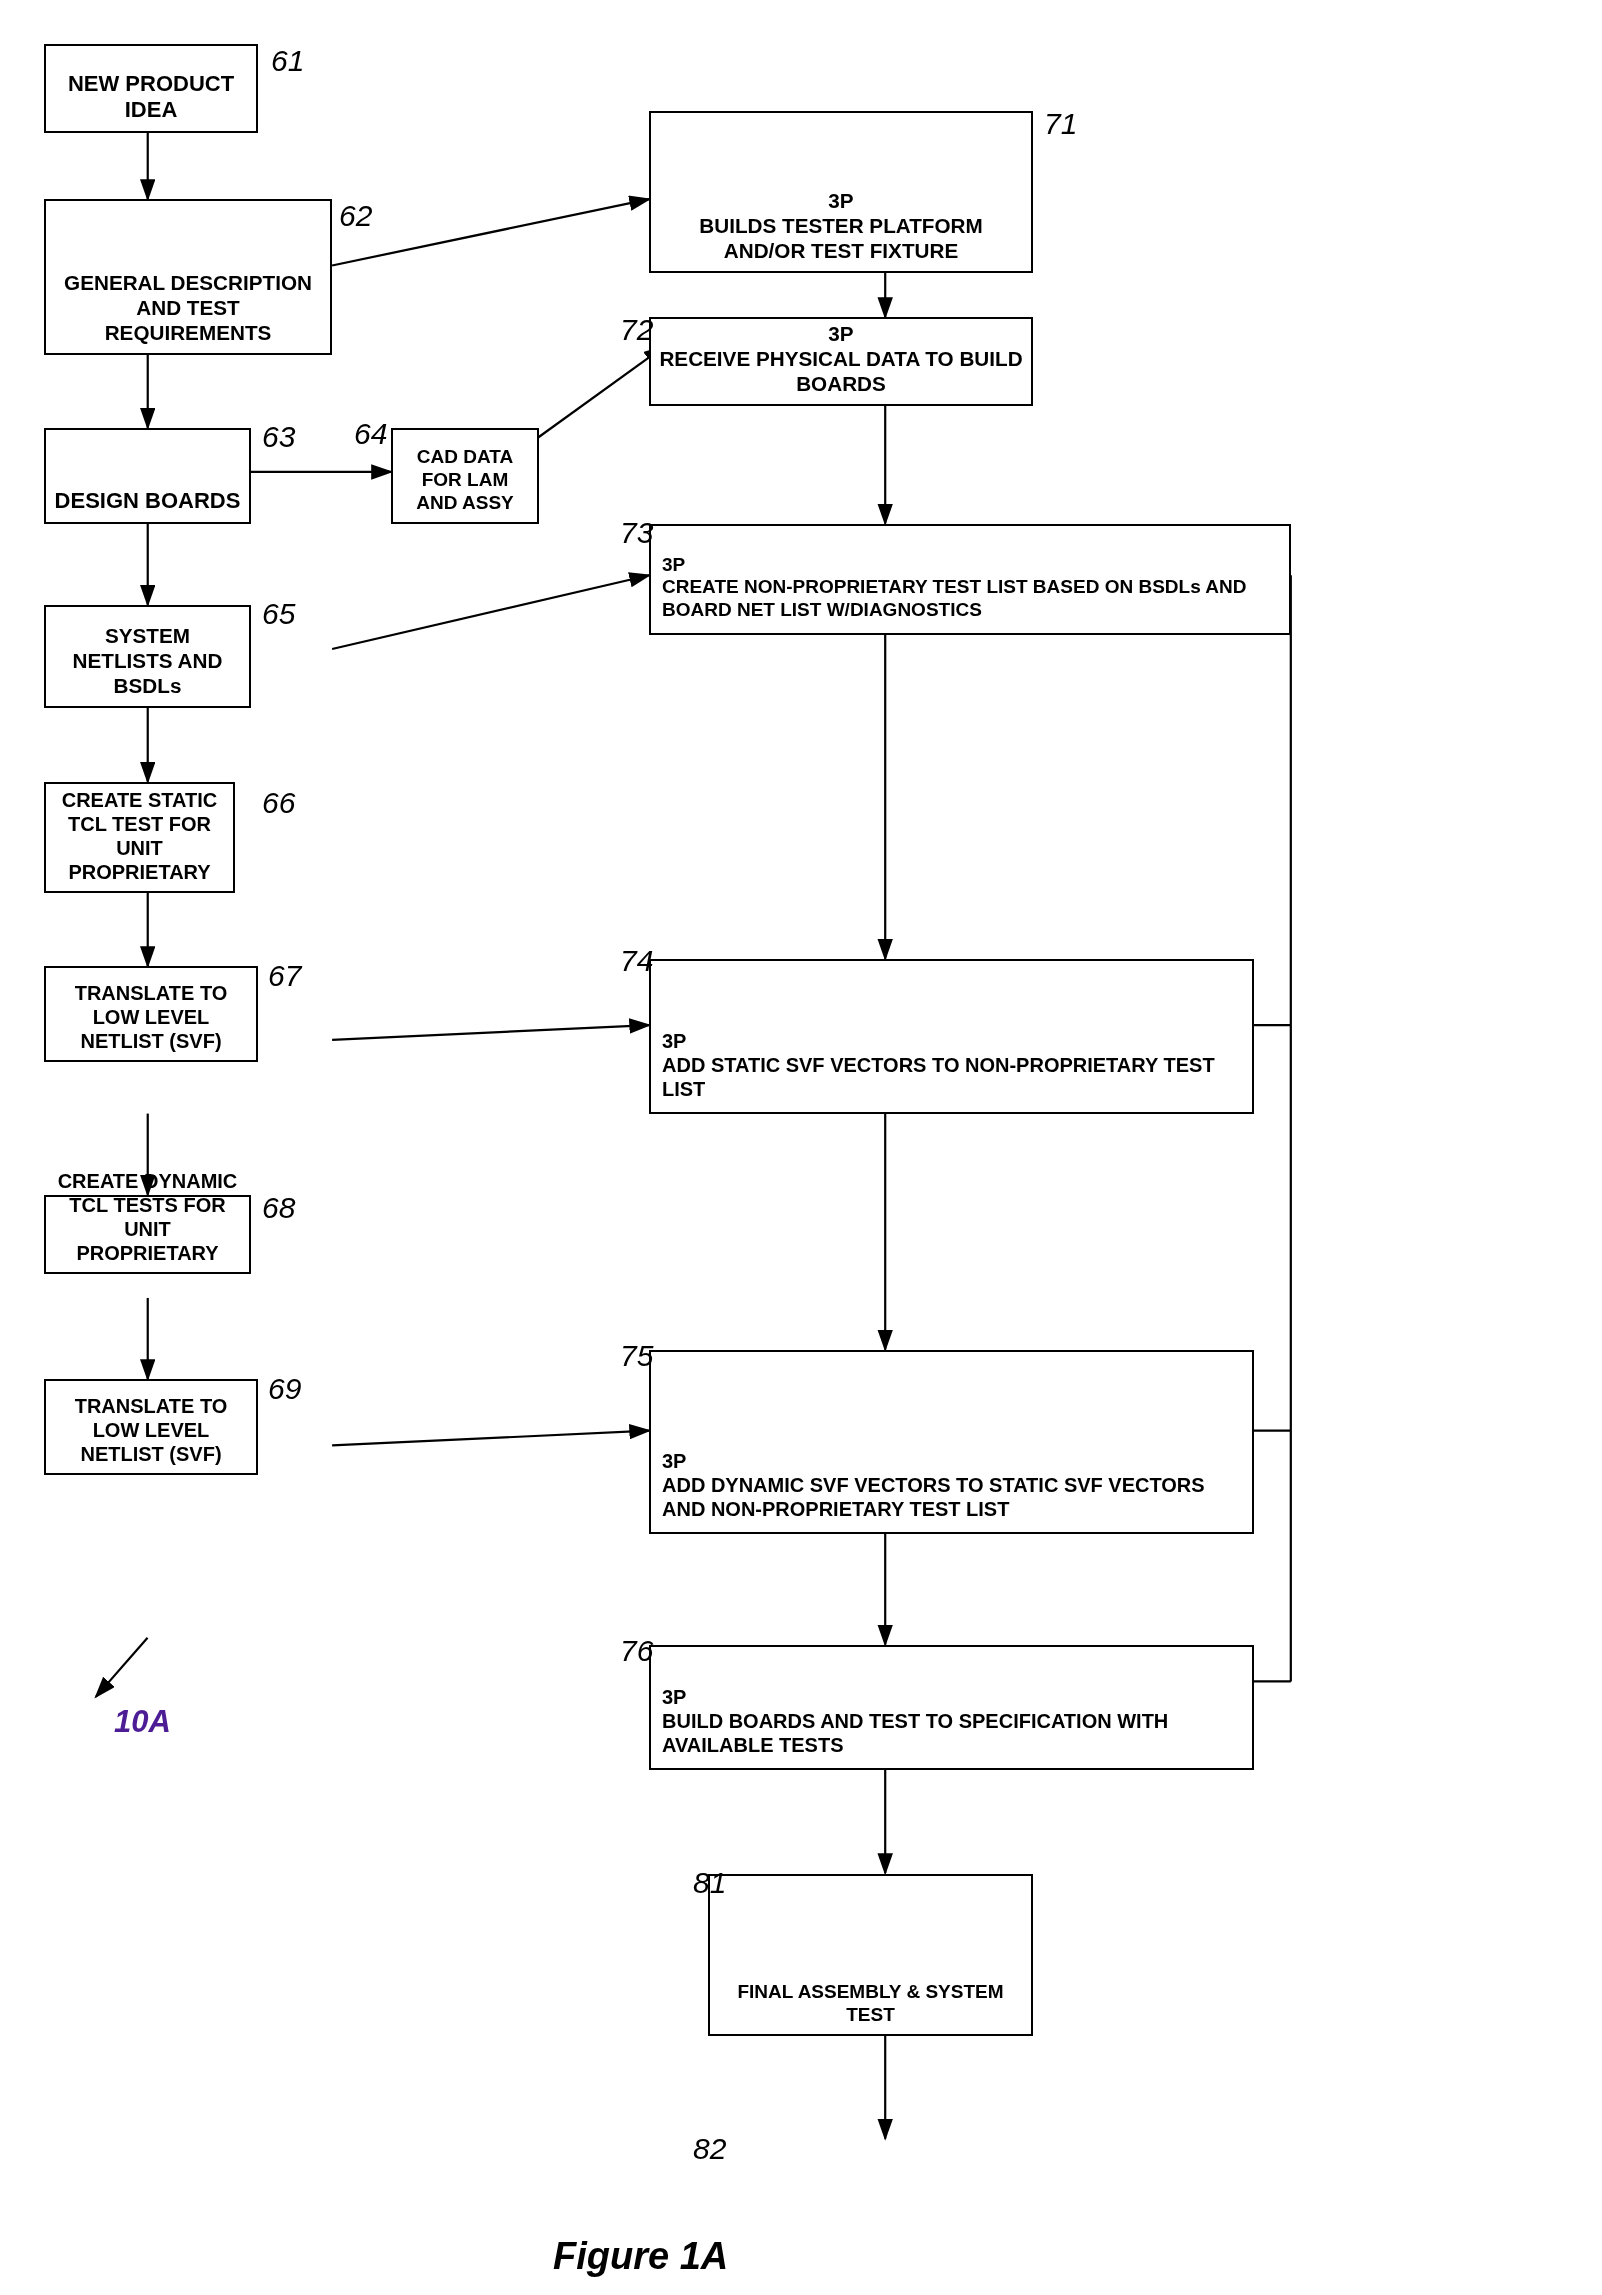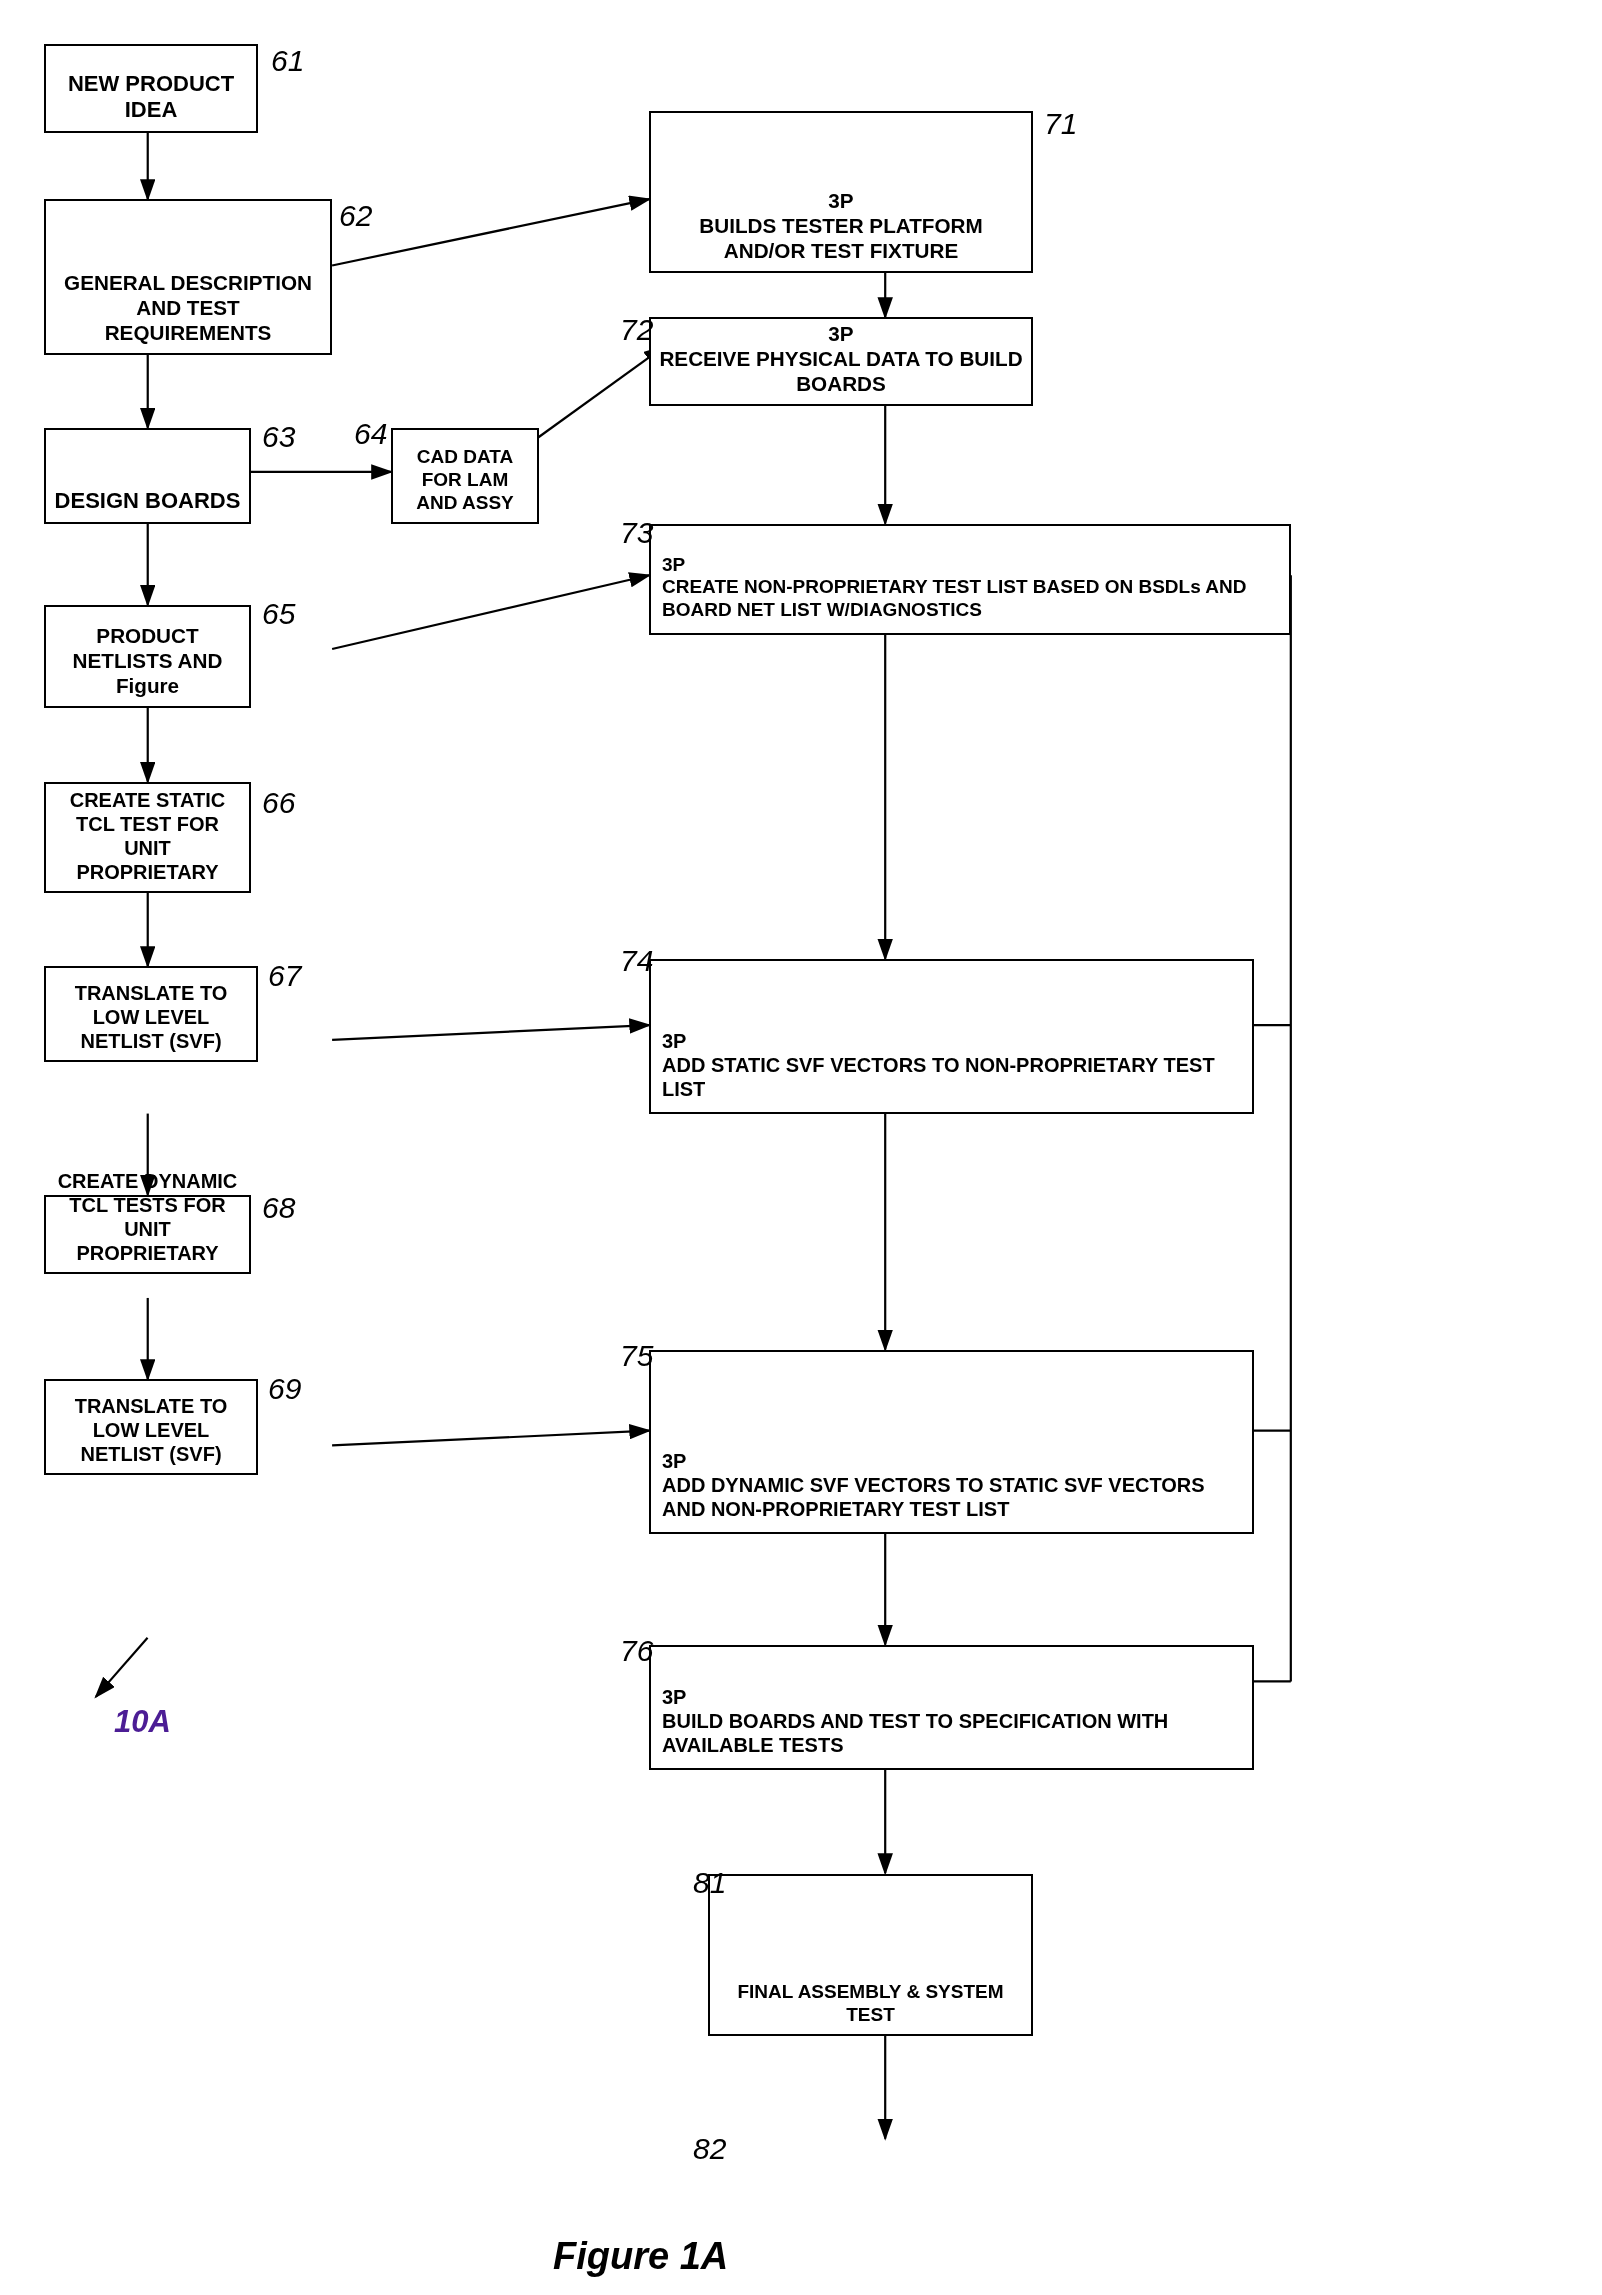--- a/index.html
+++ b/index.html
@@ -132,25 +132,25 @@
     <span>DESIGN BOARDS</span>
   </div>
   <span class="ref-label" style="left:262px; top:420px;">63</span>
 
   <div class="box" style="left:391px; top:428px; width:148px; height:96px; font-size:19px;">
     <span>CAD DATA FOR LAM AND ASSY</span>
   </div>
   <span class="ref-label" style="left:354px; top:417px;">64</span>
 
   <div class="box" style="left:44px; top:605px; width:207px; height:103px; font-size:20.7px;">
-    <span>PRODUCT NETLISTS AND Figure</span>
+    <span>SYSTEM NETLISTS AND BSDLs</span>
   </div>
   <span class="ref-label" style="left:262px; top:597px;">65</span>
 
-  <div class="box" style="left:44px; top:782px; width:207px; height:111px; font-size:20px;">
+  <div class="box" style="left:44px; top:782px; width:191px; height:111px; font-size:20px;">
     <span>CREATE STATIC TCL TEST FOR UNIT PROPRIETARY</span>
   </div>
   <span class="ref-label" style="left:262px; top:786px;">66</span>
 
   <div class="box" style="left:44px; top:966px; width:214px; height:96px; font-size:20px;">
     <span>TRANSLATE TO LOW LEVEL NETLIST (SVF)</span>
   </div>
   <span class="ref-label" style="left:268px; top:959px;">67</span>
 
   <div class="box" style="left:44px; top:1195px; width:207px; height:79px; font-size:20px;">

